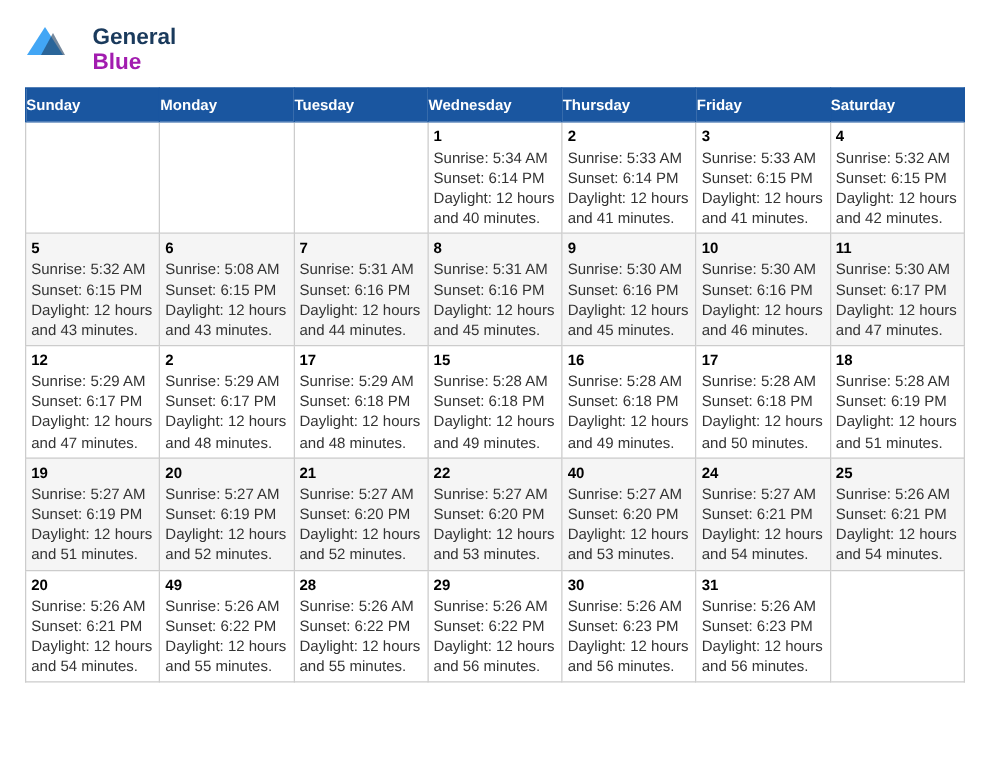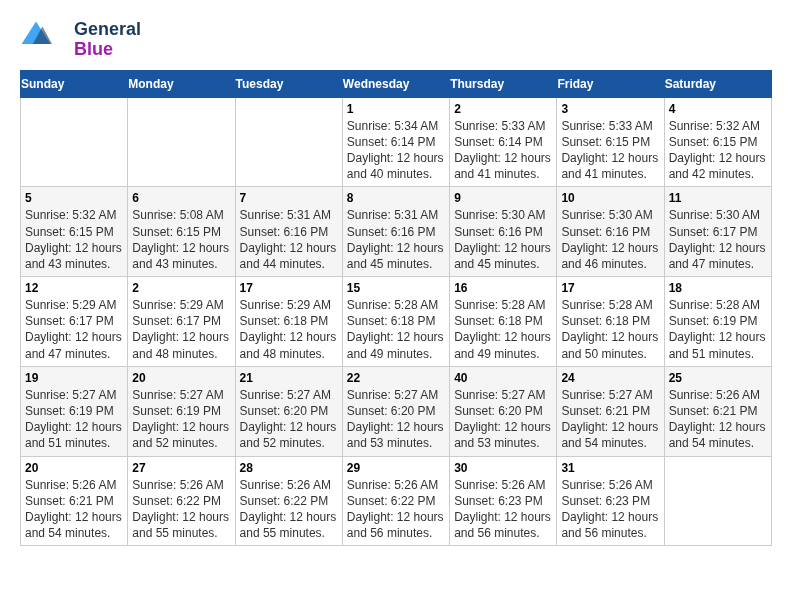--- a/index.html
+++ b/index.html
@@ -305,21 +305,21 @@
       </tr>
       <tr>
         <td>
           <div class="day-num">20</div>
           <div class="day-info">Sunrise: 5:26 AM
 Sunset: 6:21 PM
 Daylight: 12 hours
 and 54 minutes.</div>
         </td>
         <td>
-          <div class="day-num">27</div>
+          <div class="day-num">49</div>
           <div class="day-info">Sunrise: 5:26 AM
 Sunset: 6:22 PM
 Daylight: 12 hours
 and 55 minutes.</div>
         </td>
         <td>
           <div class="day-num">28</div>
           <div class="day-info">Sunrise: 5:26 AM
 Sunset: 6:22 PM
 Daylight: 12 hours

